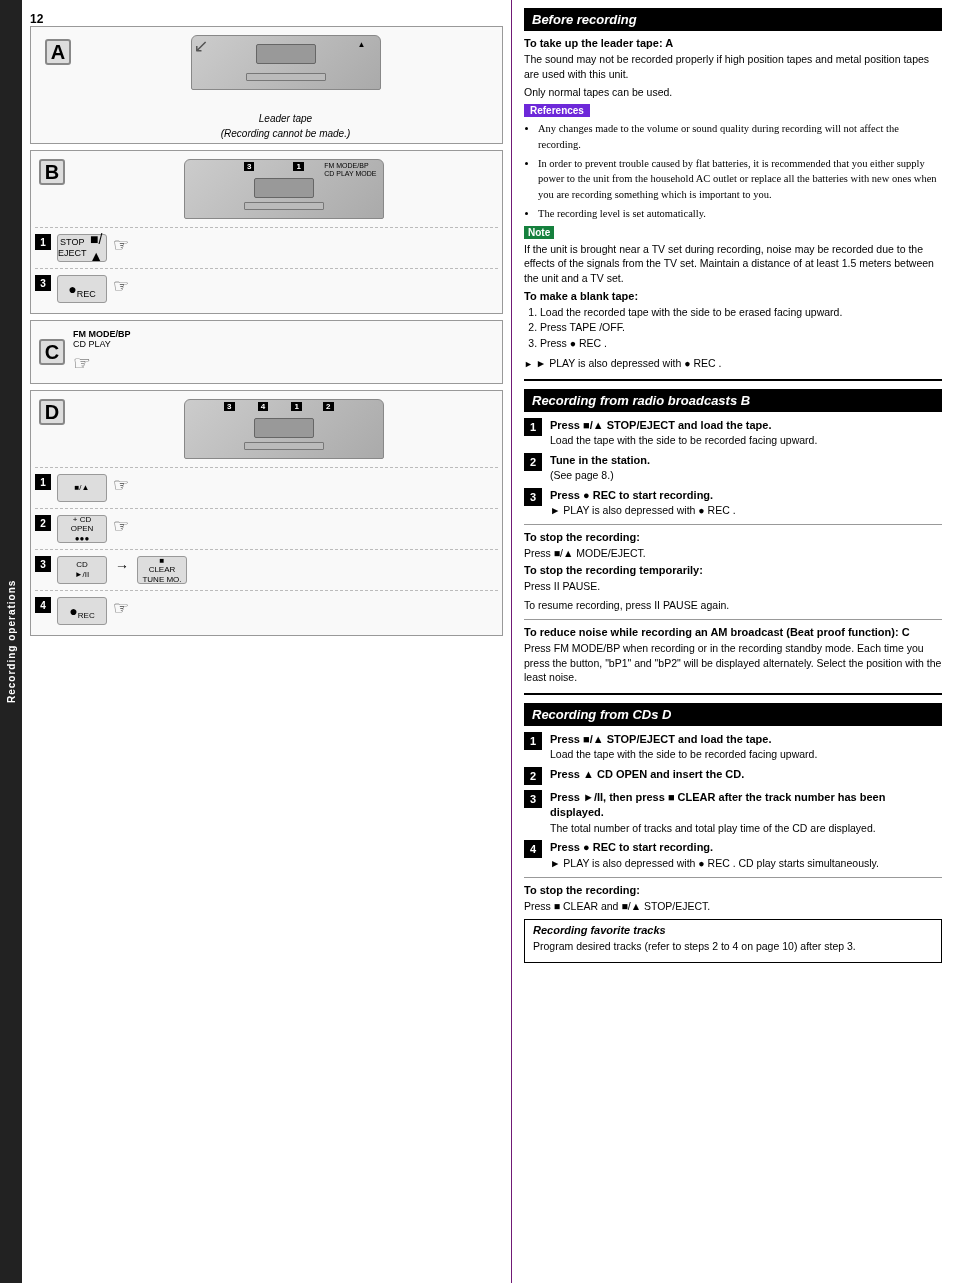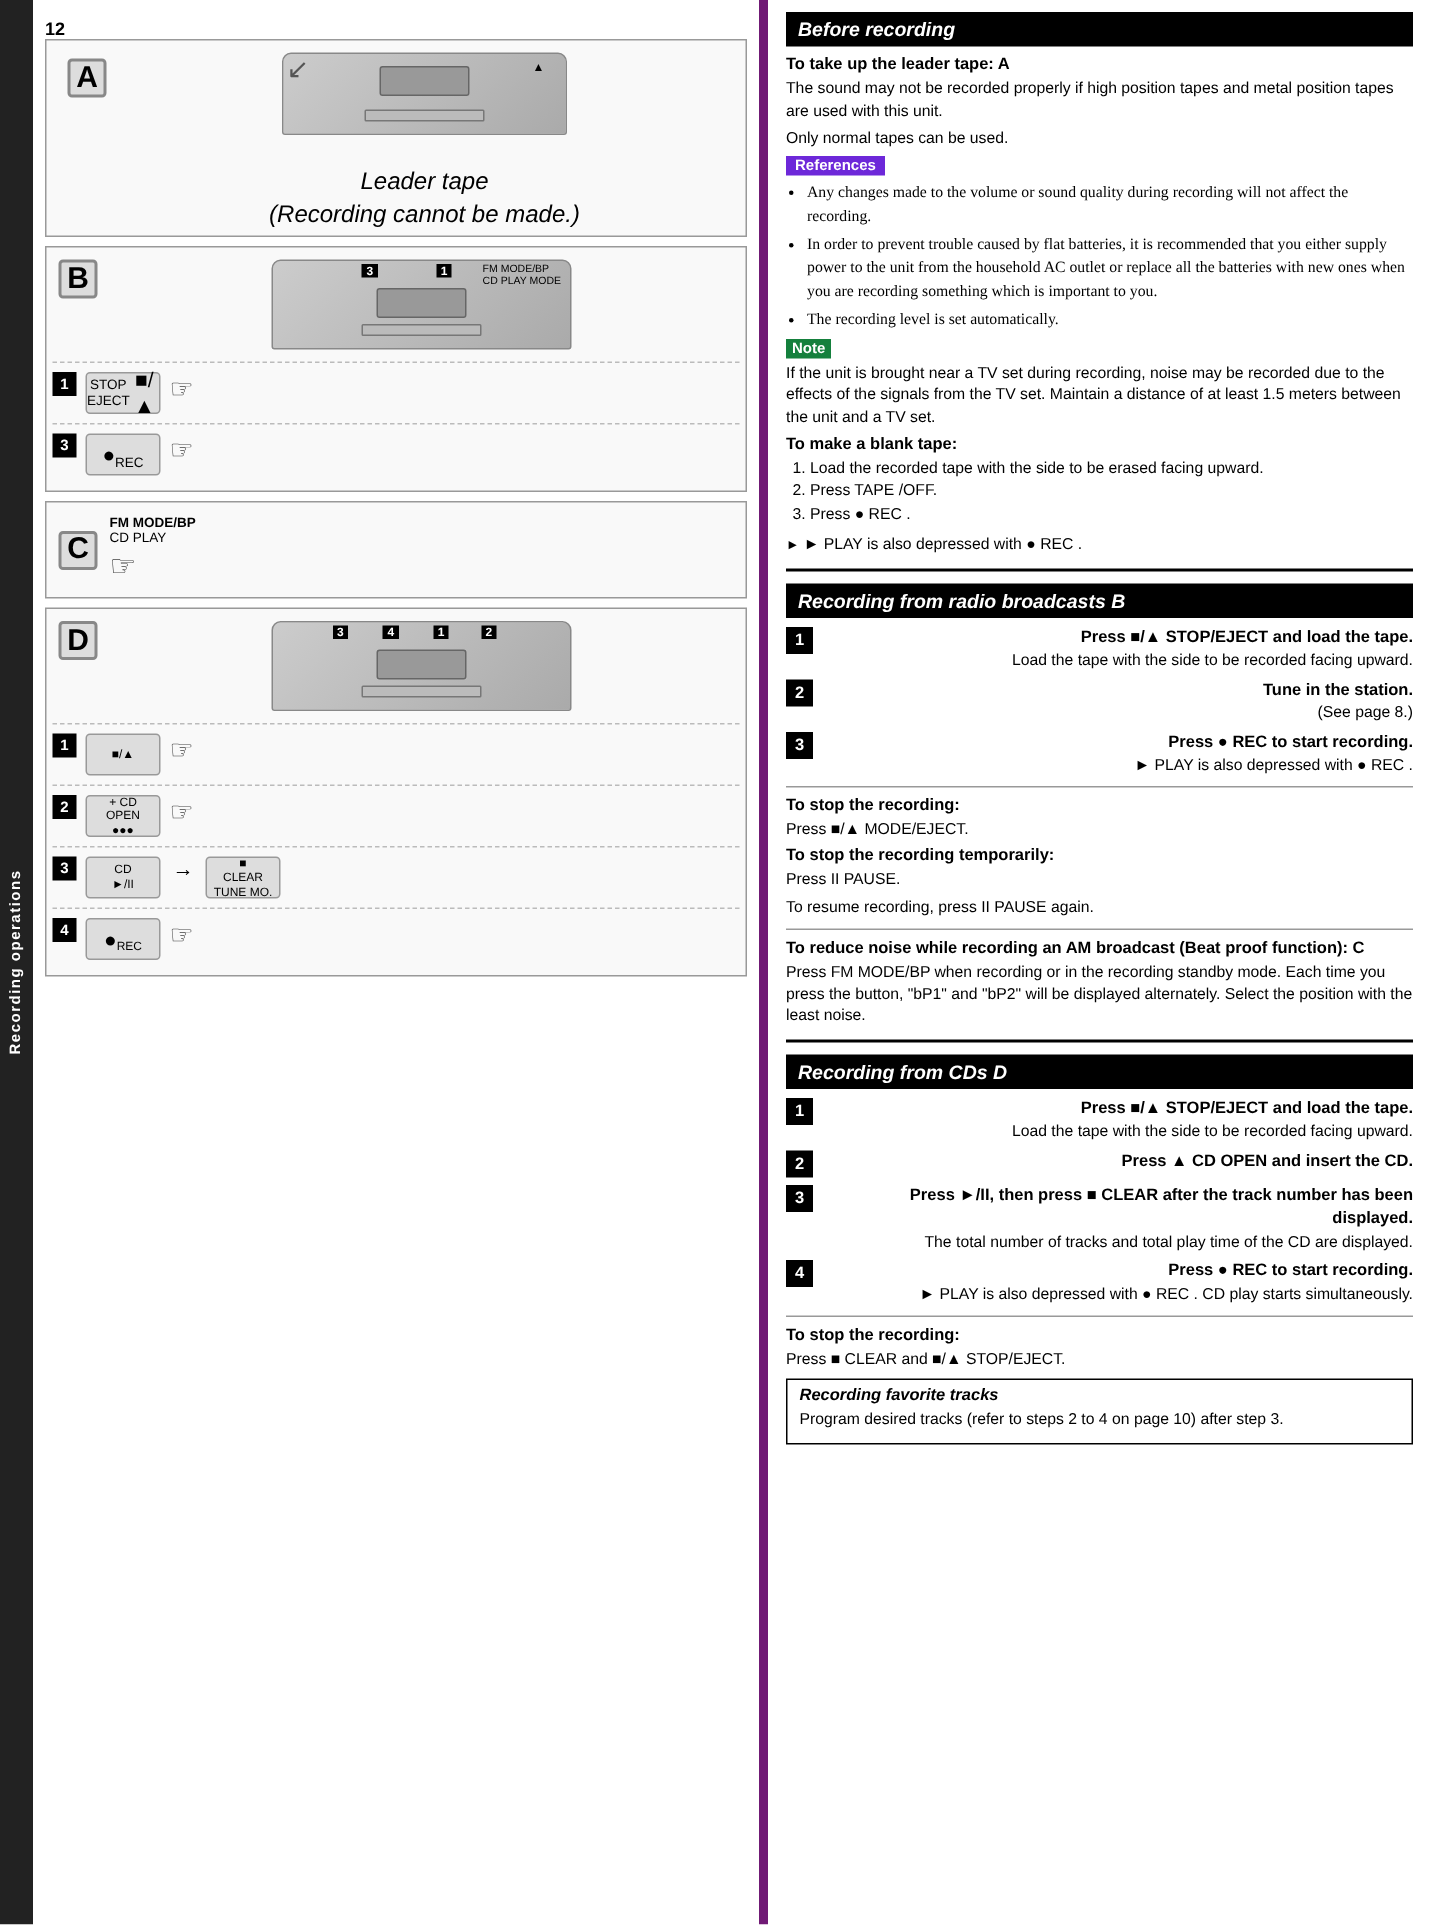--- a/index.html
+++ b/index.html
@@ -26,21 +26,21 @@
       letter-spacing: 1px;
       font-weight: bold;
       flex-shrink: 0;
     }
 
     
     .left-panel {
       width: 490px;
       flex-shrink: 0;
       padding: 8px;
-      border-right: 6px solid #701a75;
+      border-right: 1px solid #701a75;
     }
 
     
     .right-panel {
       flex: 1;
       padding: 8px 12px;
       overflow: hidden;
     }
 
     
@@ -71,21 +71,21 @@
 
     .illus-label {
       font-size: 18px;
       font-weight: bold;
       position: absolute;
       top: 4px;
       left: 6px;
     }
 
     .caption-text {
-      font-size: 16px;
+      font-size: 10px;
       text-align: center;
       margin-top: 4px;
       font-style: italic;
     }
 
     
     .substep-row {
       display: flex;
       align-items: flex-start;
       gap: 6px;
@@ -189,21 +189,20 @@
       align-items: center;
       justify-content: center;
       font-size: 11px;
       font-weight: bold;
     }
 
     .step-block-content {
       flex: 1;
       font-size: 10.5px;
       line-height: 1.4;
-      text-align: right;
     }
 
     .step-block-content strong {
       font-size: 11px;
     }
 
     .divider {
       border: none;
       border-top: 1px solid #999;
       margin: 6px 0;

